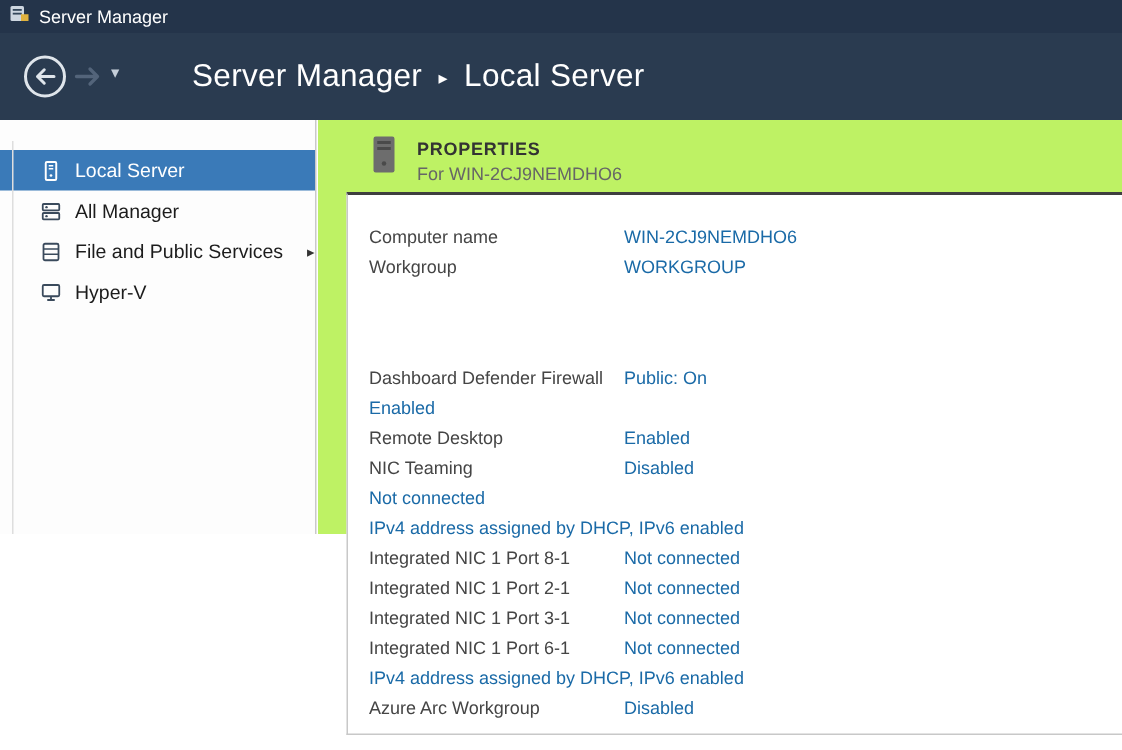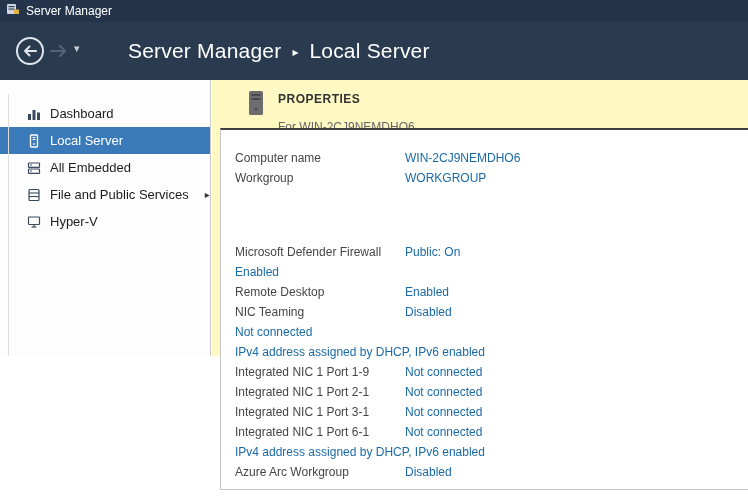--- a/index.html
+++ b/index.html
@@ -30,28 +30,28 @@
   .sidebar { position: absolute; left: 0; top: 80px; width: 211px; bottom: 0;
              background: #fdfdfd; border-right: 1px solid #c9c9c9; padding-top: 20px; }
   .scroll-hint { position: absolute; left: 8px; top: 14px; bottom: 0; width: 1px; background: #dedede; }
   .side-item { height: 27px; display: flex; align-items: center; gap: 9px;
                padding-left: 27px; font-size: 13px; color: #1c1c1c; cursor: pointer; }
   .side-item.selected { background: #3a7ab8; color: #ffffff; }
   .side-icon { width: 14px; height: 14px; flex-shrink: 0; display: inline-flex; }
   .expander { margin-left: 7px; font-size: 10px; color: #333; }
 
   
-  .main { position: absolute; left: 212px; top: 80px; right: 0; bottom: 0; background: #fef9c3; }
+  .main { position: absolute; left: 212px; top: 80px; right: 0; bottom: 0; background: #bef264; }
   .props-header { position: absolute; left: 34px; top: 9px; display: flex;
                   align-items: flex-start; gap: 12px; }
   .tile-icon { display: inline-flex; margin-top: 1px; }
   .props-title { font-size: 12px; font-weight: bold; color: #333333; letter-spacing: 0.5px; margin-top: 3px; }
-  .props-sub { font-size: 12px; color: #666666; margin-top: 14px; }
-
-  .props-panel { position: absolute; left: 8px; top: 48px; right: 0; height: 362px;
+  .props-sub { font-size: 12px; color: #666666; margin-top: 3px; }
+
+  .props-panel { position: absolute; left: 19px; top: 48px; right: 0; height: 362px;
                  background: #ffffff; border: 1px solid #c8c8c8; border-top: 2px solid #3f3f3f;
                  border-right: none; padding: 18px 0 8px 14px; overflow: hidden; }
   .prop-row { display: flex; align-items: center; height: 20px; font-size: 12px; white-space: nowrap; }
   .prop-label { width: 170px; color: #454545; flex-shrink: 0; }
   .prop-value { color: #1a6aa7; text-decoration: none; cursor: pointer; }
   .prop-spacer { height: 54px; }
 </style>
 </head>
 <body>
 
@@ -85,30 +85,20 @@
     <div class="breadcrumb">
       <span class="crumb root">Server Manager</span>
       <span class="crumb-sep">▸</span>
       <span class="crumb current">Local Server</span>
     </div>
   </div>
 
   <div class="sidebar">
     <div class="scroll-hint"></div>
 
-    <div class="side-item">
-      <span class="side-icon">
-        <svg width="14" height="14" viewBox="0 0 14 14">
-          <rect x="1" y="7" width="3" height="6" fill="#3a4a5c"></rect>
-          <rect x="5.5" y="3" width="3" height="10" fill="#3a4a5c"></rect>
-          <rect x="10" y="5.5" width="3" height="7.5" fill="#3a4a5c"></rect>
-        </svg>
-      </span>
-      <span class="side-label">Dashboard</span>
-    </div>
 
     <div class="side-item selected">
       <span class="side-icon">
         <svg width="14" height="14" viewBox="0 0 14 14">
           <rect x="3.5" y="1" width="7" height="12" rx="0.8" fill="none" stroke="#ffffff" stroke-width="1.3"></rect>
           <line x1="5.5" y1="3.5" x2="8.5" y2="3.5" stroke="#ffffff" stroke-width="1.1"></line>
           <line x1="5.5" y1="5.5" x2="8.5" y2="5.5" stroke="#ffffff" stroke-width="1.1"></line>
           <circle cx="7" cy="10" r="0.9" fill="#ffffff"></circle>
         </svg>
       </span>
@@ -117,21 +107,21 @@
 
     <div class="side-item">
       <span class="side-icon">
         <svg width="14" height="14" viewBox="0 0 14 14">
           <rect x="1.5" y="2" width="11" height="4.3" rx="0.6" fill="none" stroke="#3a4a5c" stroke-width="1.2"></rect>
           <rect x="1.5" y="8" width="11" height="4.3" rx="0.6" fill="none" stroke="#3a4a5c" stroke-width="1.2"></rect>
           <circle cx="4" cy="4.1" r="0.8" fill="#3a4a5c"></circle>
           <circle cx="4" cy="10.1" r="0.8" fill="#3a4a5c"></circle>
         </svg>
       </span>
-      <span class="side-label">All Embedded</span>
+      <span class="side-label">All Manager</span>
     </div>
 
     <div class="side-item">
       <span class="side-icon">
         <svg width="14" height="14" viewBox="0 0 14 14">
           <rect x="2" y="1.5" width="10" height="11" rx="1" fill="none" stroke="#3a4a5c" stroke-width="1.2"></rect>
           <line x1="2" y1="5" x2="12" y2="5" stroke="#3a4a5c" stroke-width="1.1"></line>
           <line x1="2" y1="8.5" x2="12" y2="8.5" stroke="#3a4a5c" stroke-width="1.1"></line>
         </svg>
       </span>
@@ -175,42 +165,42 @@
         <a class="prop-value">WIN-2CJ9NEMDHO6</a>
       </div>
       <div class="prop-row">
         <span class="prop-label">Workgroup</span>
         <a class="prop-value">WORKGROUP</a>
       </div>
 
       <div class="prop-spacer"></div>
 
       <div class="prop-row">
-        <span class="prop-label">Microsoft Defender Firewall</span>
+        <span class="prop-label">Dashboard Defender Firewall</span>
         <a class="prop-value">Public: On</a>
       </div>
       <div class="prop-row">
         <a class="prop-value">Enabled</a>
       </div>
       <div class="prop-row">
         <span class="prop-label">Remote Desktop</span>
         <a class="prop-value">Enabled</a>
       </div>
       <div class="prop-row">
         <span class="prop-label">NIC Teaming</span>
         <a class="prop-value">Disabled</a>
       </div>
       <div class="prop-row">
         <a class="prop-value">Not connected</a>
       </div>
       <div class="prop-row">
         <a class="prop-value">IPv4 address assigned by DHCP, IPv6 enabled</a>
       </div>
       <div class="prop-row">
-        <span class="prop-label">Integrated NIC 1 Port 1-9</span>
+        <span class="prop-label">Integrated NIC 1 Port 8-1</span>
         <a class="prop-value">Not connected</a>
       </div>
       <div class="prop-row">
         <span class="prop-label">Integrated NIC 1 Port 2-1</span>
         <a class="prop-value">Not connected</a>
       </div>
       <div class="prop-row">
         <span class="prop-label">Integrated NIC 1 Port 3-1</span>
         <a class="prop-value">Not connected</a>
       </div>

